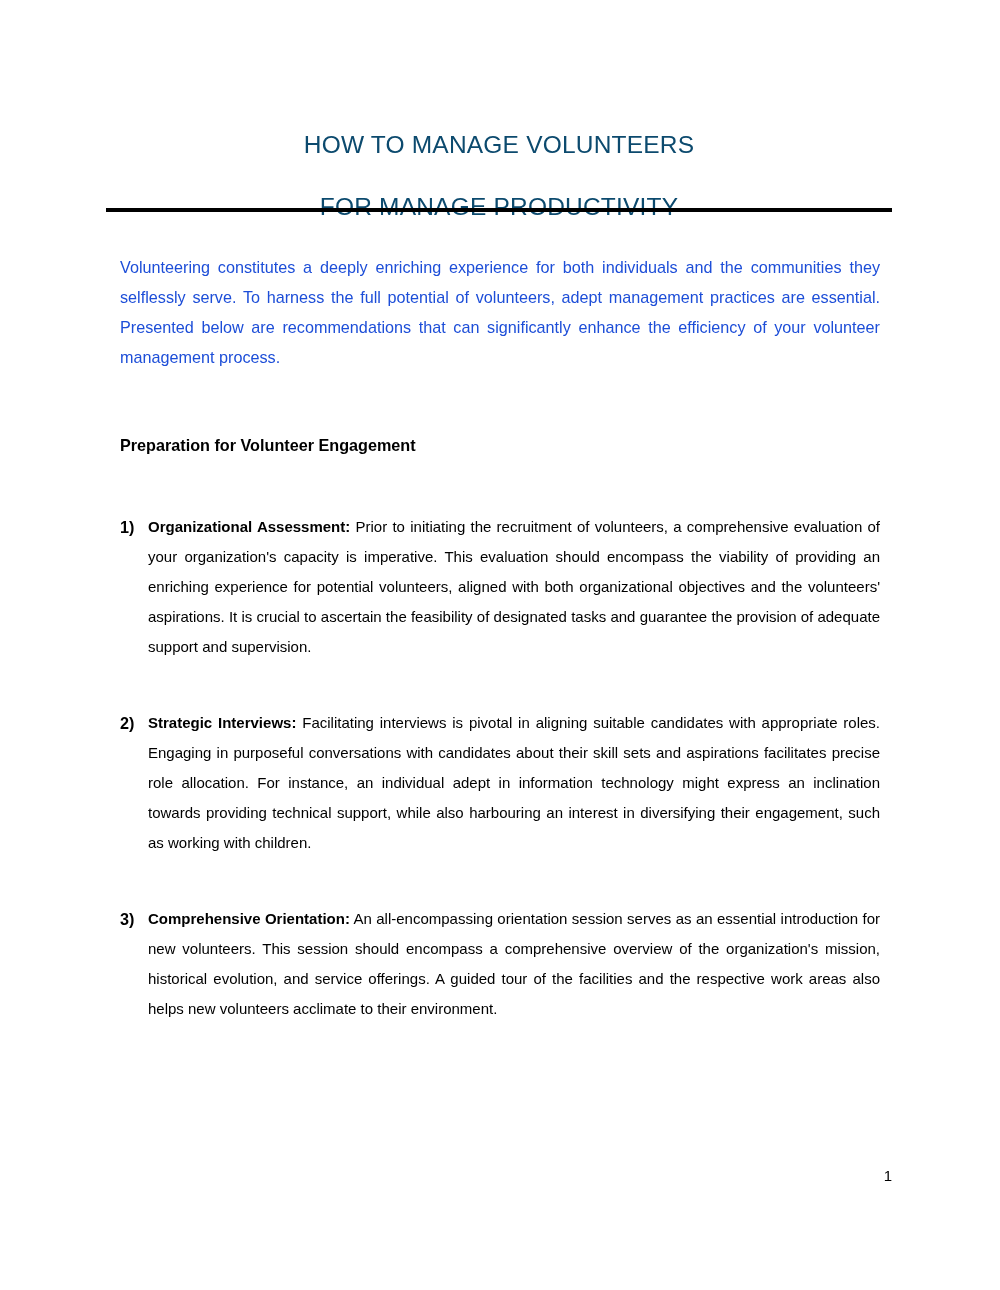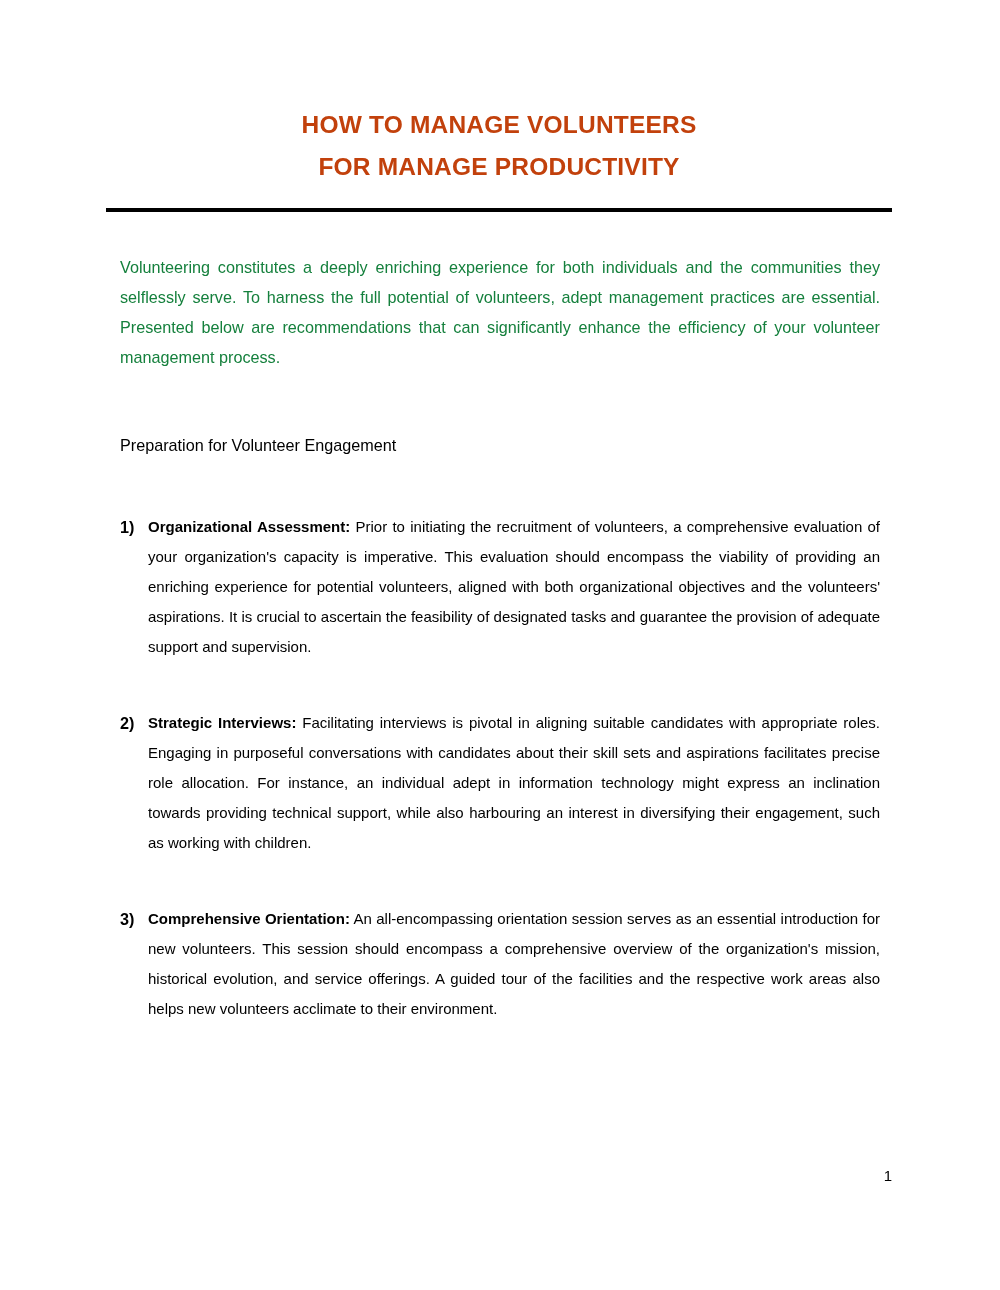--- a/index.html
+++ b/index.html
@@ -21,25 +21,26 @@
   
   .title-block {
     position: absolute;
     left: 106px;
     top: 104px;
     width: 786px;
     text-align: center;
   }
   .title-line {
     font-size: 24.5px;
-    font-weight: bold;
+    font-weight: normal;
     letter-spacing: 0.2px;
     line-height: 42px;
-    color: #c2410c;
+    color: #0c4a6e;
     white-space: nowrap;
+    margin-top: 20px;
   }
 
   
   .divider {
     position: absolute;
     left: 106px;
     top: 208px;
     width: 786px;
     height: 4px;
     background: #000000;
@@ -52,28 +53,28 @@
     top: 252px;
     width: 760px;
   }
 
   p.body-par {
     margin: 0;
     font-size: 16.2px;
     line-height: 30px;
     text-align: justify;
     text-justify: inter-word;
-    color: #15803d;
+    color: #1d4ed8;
   }
 
   .section-heading {
     margin: 0;
     padding-top: 58px;
     font-size: 16.2px;
-    font-weight: normal;
+    font-weight: bold;
     line-height: 30px;
     text-align: left;
     color: #000000;
   }
 
   
   ol.num-list {
     margin: 0;
     padding: 0;
     list-style: none;

